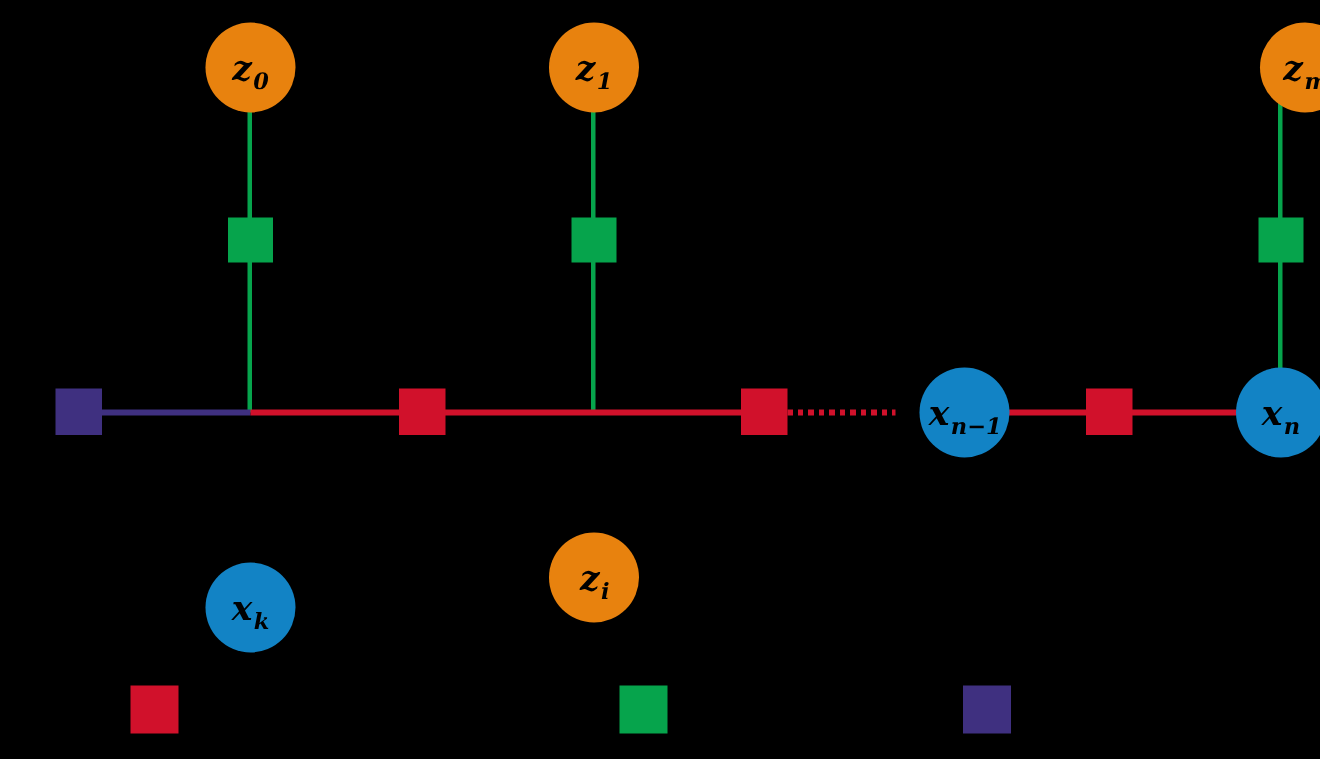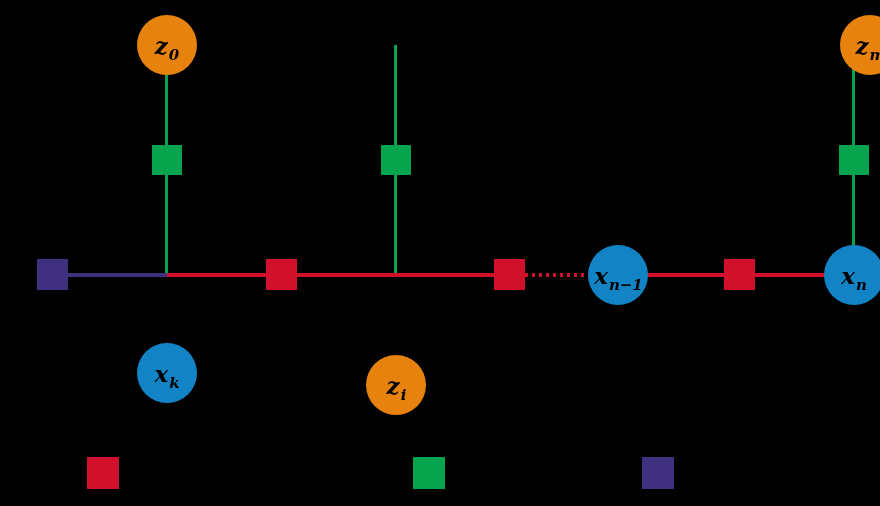--- a/index.html
+++ b/index.html
@@ -65,32 +65,35 @@
   <div class="square green" style="left:131.5px; top:145px"></div>
   <div class="square green" style="left:360.5px; top:145px"></div>
   <div class="square green" style="left:818.5px; top:145px"></div>
   <div class="square red" style="left:246px; top:259px"></div>
   <div class="square red" style="left:474px; top:259px"></div>
   <div class="square red" style="left:703.5px; top:259px"></div>
 
   <div class="circle orange" style="left:116.5px; top:15px">
     <span class="lbl"><span>z</span><span class="sub">0</span></span>
   </div>
+  <div class="circle orange" style="left:345.5px; top:15px">
+    <span class="lbl"><span>z</span><span class="sub">1</span></span>
+  </div>
   <div class="circle orange" style="left:820px; top:15px">
     <span class="lbl"><span>z</span><span class="sub">m</span></span>
   </div>
 
-  <div class="circle blue" style="left:568px; top:245px">
+  <div class="circle blue" style="left:593px; top:245px">
     <span class="lbl"><span>x</span><span class="sub">n−1</span></span>
   </div>
   <div class="circle blue" style="left:803.5px; top:245px">
     <span class="lbl"><span>x</span><span class="sub">n</span></span>
   </div>
 
-  <div class="circle blue" style="left:116.5px; top:343px">
+  <div class="circle blue" style="left:116.5px; top:375px">
     <span class="lbl"><span>x</span><span class="sub">k</span></span>
   </div>
   <div class="circle orange" style="left:346px; top:355px">
     <span class="lbl"><span>z</span><span class="sub">i</span></span>
   </div>
   <div class="square red swatch" style="left:66.5px; top:457px"></div>
   <div class="square green swatch" style="left:392.5px; top:457px"></div>
   <div class="square purple swatch" style="left:621.5px; top:457px"></div>
 
 </div>

